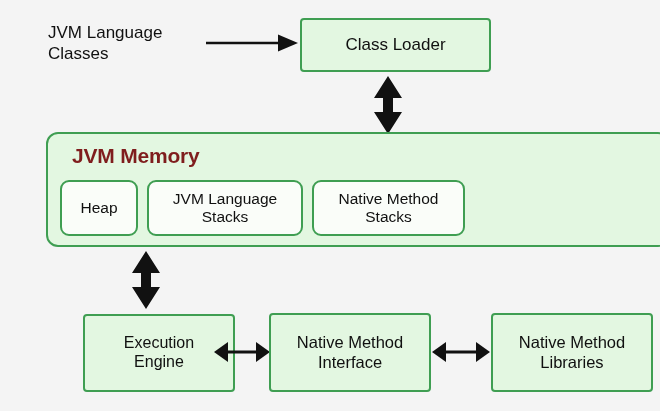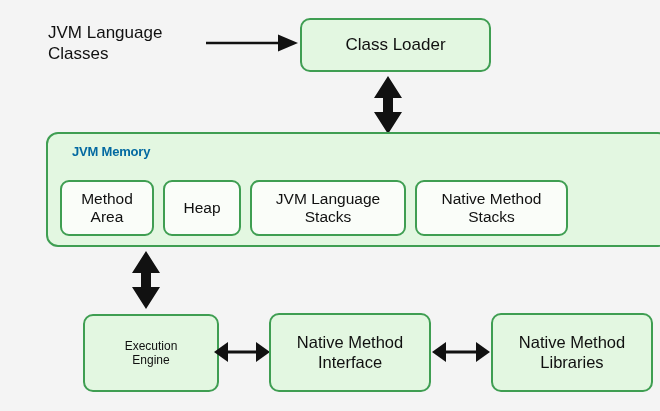--- a/index.html
+++ b/index.html
@@ -25,21 +25,21 @@
   .node {
     position: absolute;
     box-sizing: border-box;
     display: flex;
     align-items: center;
     justify-content: center;
     text-align: center;
     color: #101010;
     line-height: 1.18;
     border: 2px solid #3f9e52;
-    border-radius: 10px;
+    border-radius: 4px;
     background: #e3f7e1;
   }
   .node.inner {
     background: #fafdf9;
     border: 2px solid #3f9e52;
     border-radius: 9px;
     font-size: 15.5px;
   }
   .plain-label {
     position: absolute;
@@ -71,23 +71,23 @@
     height: 115px;
     border: 2px solid #3f9e52;
     border-radius: 12px;
     background: #e3f7e1;
     display: block;
   }
   #jvm-memory-title {
     position: absolute;
     left: 24px;
     top: 10px;
-    font-size: 13px;
+    font-size: 21px;
     font-weight: 600;
-    color: #0369a1;
+    color: #7f1d1d;
     letter-spacing: -0.2px;
   }
   #memory-row {
     position: absolute;
     left: 12px;
     top: 46px;
     width: 600px;
     height: 56px;
     display: flex;
     gap: 9px;
@@ -100,23 +100,23 @@
   }
   .w-method-area     { width: 94px; }
   .w-heap            { width: 78px; }
   .w-jvm-lang-stacks { width: 156px; }
   .w-pc-registers    { width: 101px; }
   .w-native-stacks   { width: 153px; }
 
   #execution-engine {
     left: 55px;
     top: 314px;
-    width: 136px;
+    width: 152px;
     height: 78px;
-    font-size: 12px;
+    font-size: 16px;
   }
   #native-method-interface {
     left: 241px;
     top: 313px;
     width: 162px;
     height: 79px;
     font-size: 16.5px;
   }
   #native-method-libraries {
     left: 463px;
@@ -156,24 +156,20 @@
   </div>
 
   <svg class="arrow" id="arrow-loader-to-memory" width="40" height="58">
     <polygon points="20,0 34,22 25,22 25,36 34,36 20,58 6,36 15,36 15,22 6,22" fill="#111111"></polygon>
   </svg>
 
   <div class="node" id="jvm-memory">
     <div id="jvm-memory-title">JVM Memory</div>
 
     <div id="memory-row">
-      <div class="node inner w-method-area">
-        <span class="node-text">Method
-Area</span>
-      </div>
       <div class="node inner w-heap">
         <span class="node-text">Heap</span>
       </div>
       <div class="node inner w-jvm-lang-stacks">
         <span class="node-text">JVM Language
 Stacks</span>
       </div>
       <div class="node inner w-native-stacks">
         <span class="node-text">Native Method
 Stacks</span>

